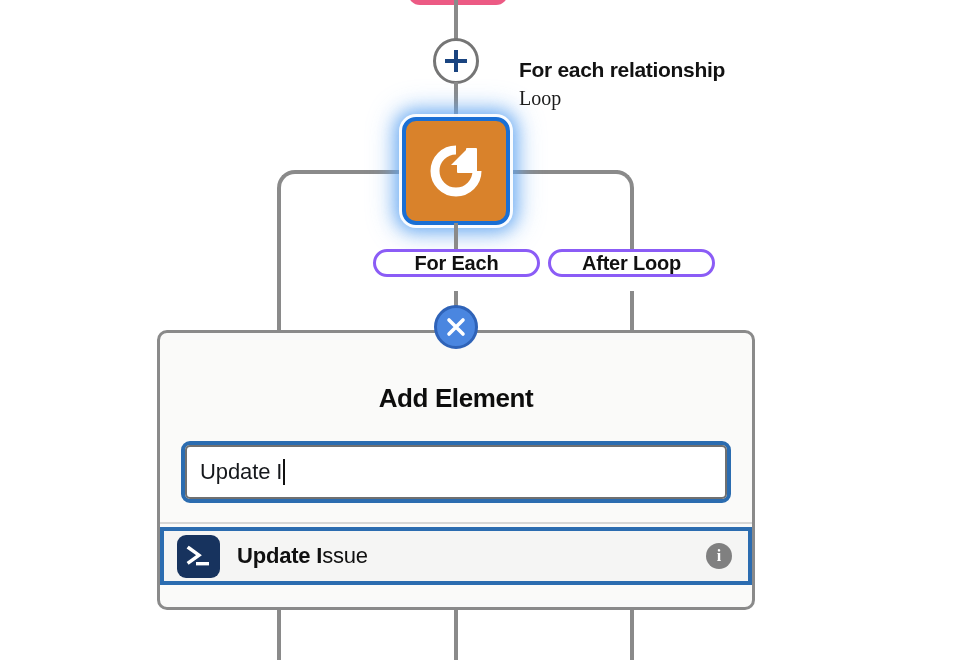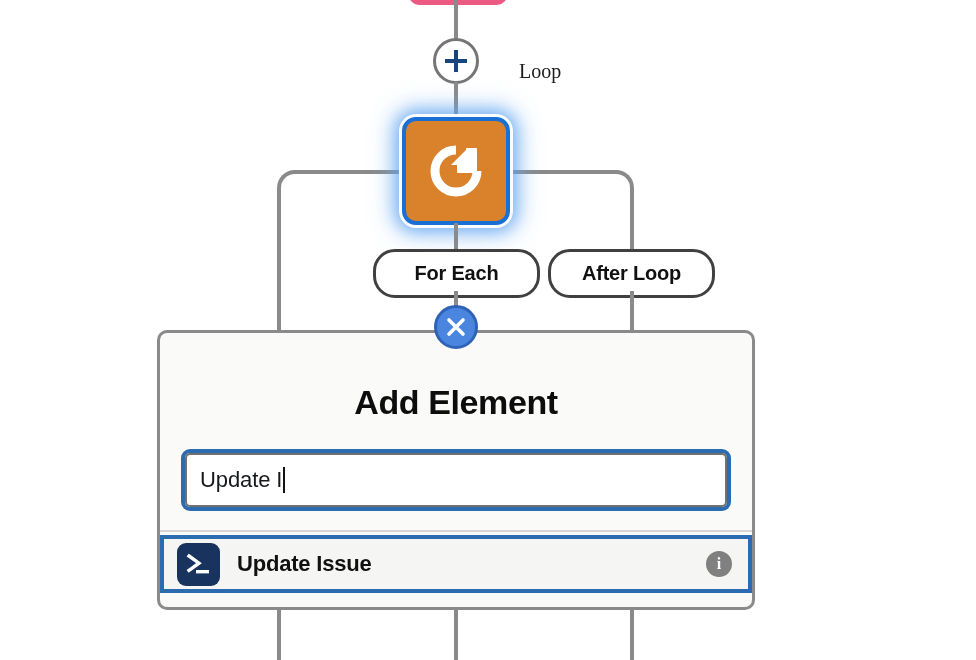--- a/index.html
+++ b/index.html
@@ -56,23 +56,23 @@
                 0 0 16px 6px rgba(90,160,240,0.75),
                 0 0 26px 10px rgba(120,180,245,0.45);
     display: flex; align-items: center; justify-content: center;
     cursor: pointer;
   }
   .loop-node svg { display: block; }
 
   
   .pill {
     position: absolute;
-    height: 49px;
-    background: #ffffff;
-    border: 3px solid #404040;
+    height: 28px;
+    background: #ffffff;
+    border: 3px solid #8b5cf6;
     border-radius: 22px;
     display: flex; align-items: center; justify-content: center;
     font-weight: bold;
     font-size: 20px;
     color: #111111;
     letter-spacing: -0.2px;
     cursor: pointer;
     white-space: nowrap;
   }
   .pill-foreach { left: 373px; top: 249px; width: 167px; }
@@ -93,21 +93,21 @@
     position: absolute;
     left: 157px; top: 330px;
     width: 598px; height: 280px;
     background: #fafaf9;
     border: 3px solid #8a8a8a;
     border-radius: 10px;
     overflow: hidden;
   }
   .dialog-title {
     text-align: center;
-    font-size: 34px;
+    font-size: 26px;
     font-weight: bold;
     color: #0d0d0d;
     letter-spacing: -0.4px;
     margin-top: 50px;
   }
   .search-wrap {
     margin: 27px 21px 0 21px;
     border: 4px solid #2b6cb0;
     border-radius: 9px;
     background: #ffffff;
@@ -154,21 +154,21 @@
     display: flex; align-items: center; justify-content: center;
   }
   .result-label {
     margin-left: 17px;
     font-size: 22px;
     color: #111111;
     flex: 1 1 auto;
     letter-spacing: -0.2px;
   }
   .result-label b { font-weight: bold; }
-  .result-label span.rest { font-weight: bold; }
+  .result-label span.rest { font-weight: normal; }
   .info-icon {
     width: 26px; height: 26px;
     border-radius: 50%;
     background: #808080;
     display: flex; align-items: center; justify-content: center;
     color: #fff;
     font-size: 16px; font-weight: bold;
     font-family: "Liberation Serif", serif;
     flex: 0 0 auto;
   }
@@ -215,20 +215,21 @@
   <div class="loop-node">
     <svg width="64" height="64" viewBox="0 0 64 64">
       <path d="M32 11 A21 21 0 1 0 53 32" fill="none" stroke="#ffffff" stroke-width="9" stroke-linecap="butt"></path>
       <path d="M44 9 L44 26 L27 26 Z" fill="#ffffff"></path>
       <rect x="42" y="9" width="11" height="19" fill="#ffffff" rx="1"></rect>
       <rect x="33" y="24" width="20" height="10" fill="#ffffff" rx="1"></rect>
     </svg>
   </div>
 
   <div class="node-label">
+    <div class="title">For each relationship</div>
     <div class="subtitle">Loop</div>
   </div>
 
   <div class="vline" style="left:454px; top:223px; height:28px;"></div>
 
   <div class="pill pill-foreach">
     <span>For Each</span>
   </div>
   <div class="pill pill-afterlast">
     <span>After Loop</span>

